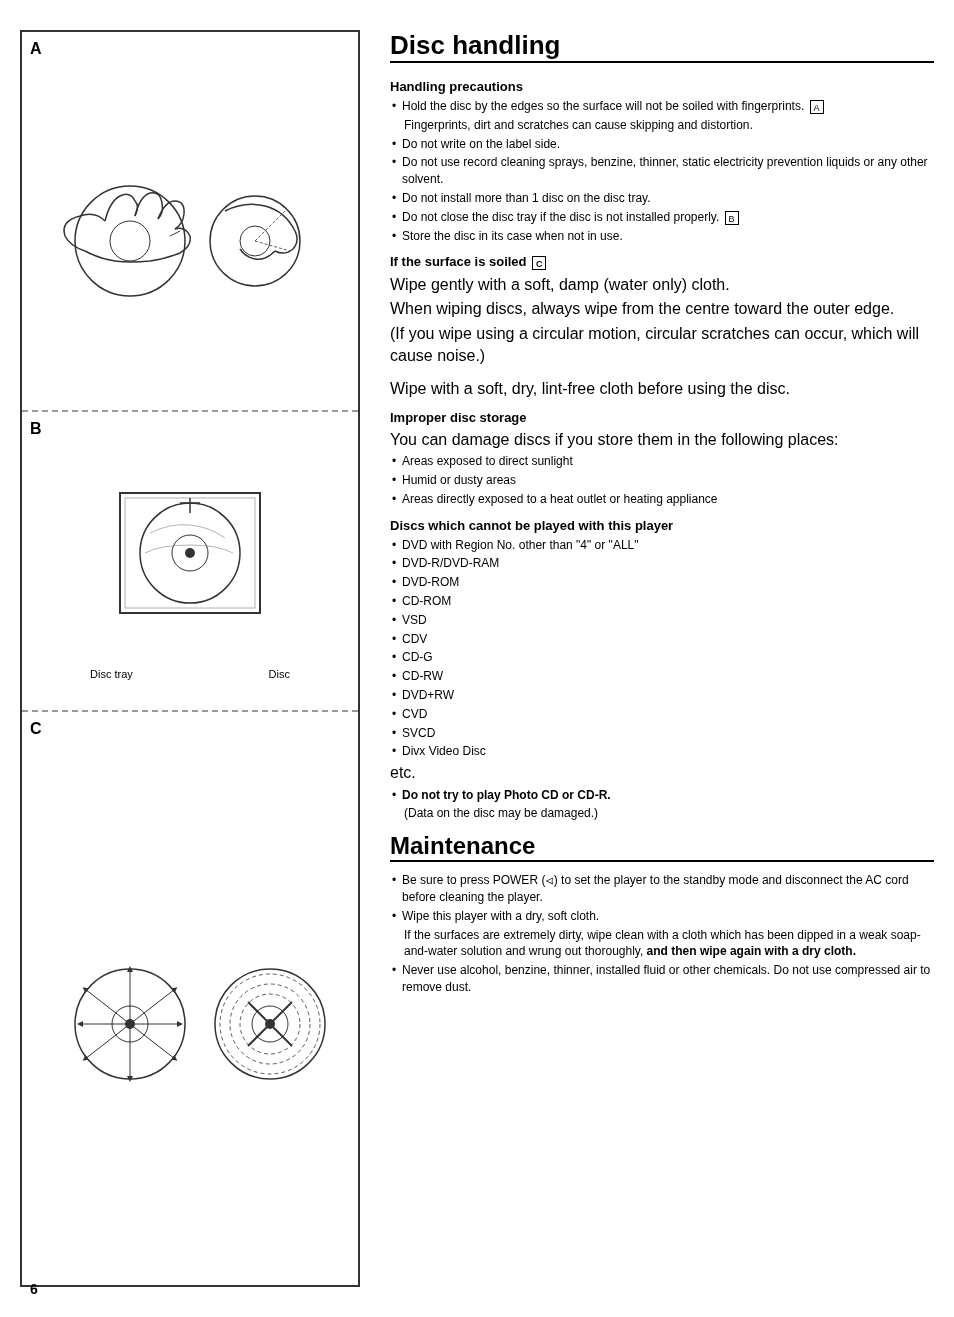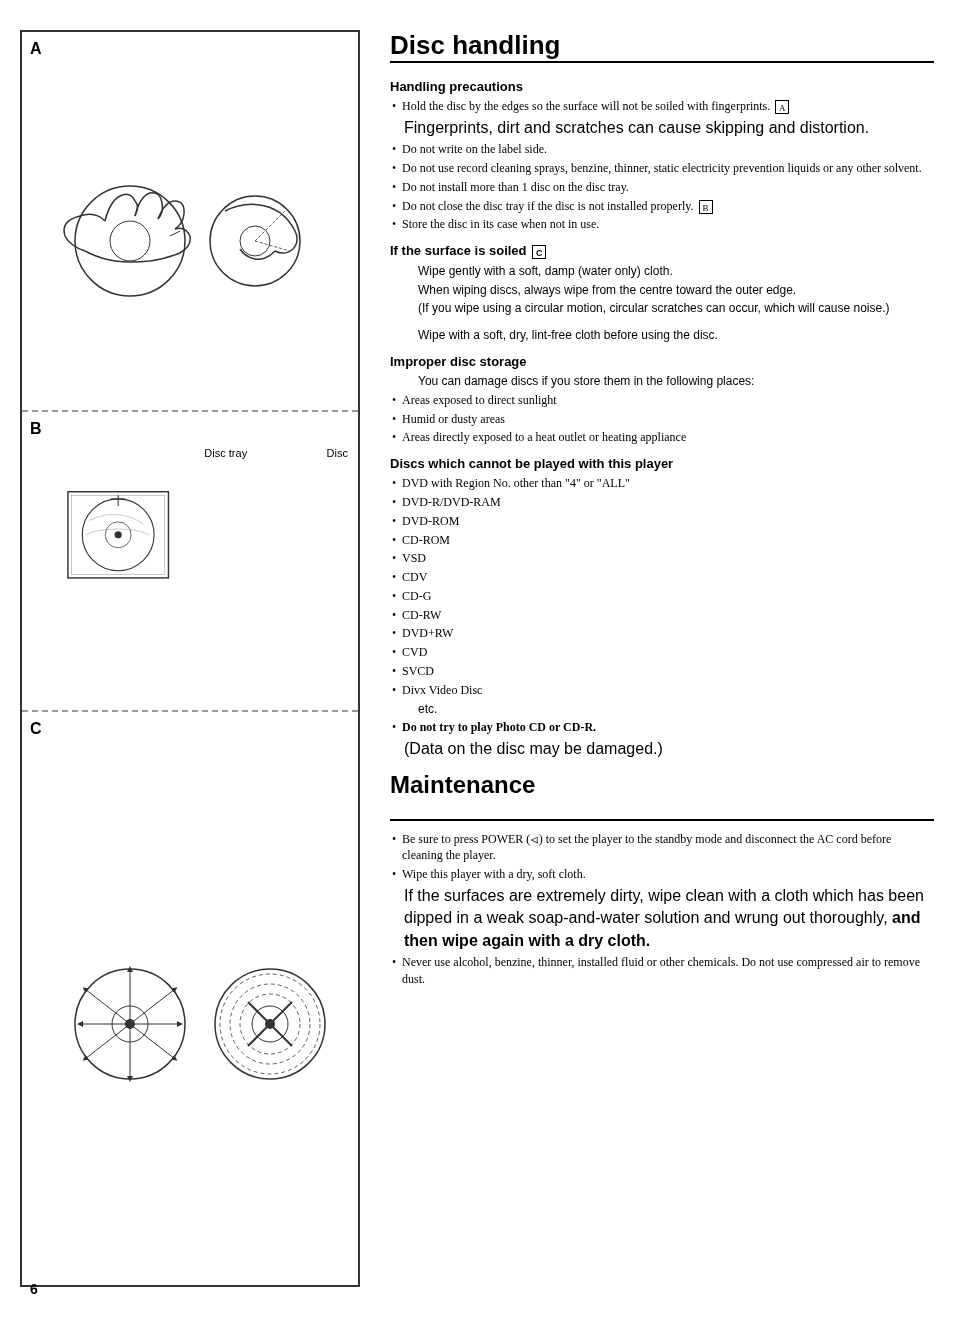--- a/index.html
+++ b/index.html
@@ -57,22 +57,22 @@
     .diagram-a {
       display: flex;
       justify-content: center;
       align-items: center;
       height: 100%;
       padding-top: 20px;
     }
 
     .diagram-b {
       display: flex;
-      flex-direction: row;
-      align-items: flex-start;
+      flex-direction: column;
+      align-items: center;
       justify-content: center;
       height: 100%;
       padding-top: 20px;
     }
 
     .diagram-c {
       display: flex;
       justify-content: center;
       align-items: center;
       height: 100%;
@@ -115,48 +115,46 @@
     .content-block {
       margin-bottom: 10px;
     }
 
     .bullet-item {
       padding-left: 12px;
       position: relative;
       margin-bottom: 2px;
       font-size: 12px;
       line-height: 1.4;
-      font-family: Liberation Serif, serif;
     }
 
     .bullet-item::before {
       content: "•";
       position: absolute;
       left: 2px;
     }
 
     .indent-text {
       padding-left: 14px;
+      font-size: 12px;
+      line-height: 1.4;
+      margin-bottom: 2px;
+    }
+
+    .plain-text {
       font-size: 16px;
       line-height: 1.4;
       margin-bottom: 2px;
     }
 
-    .plain-text {
-      font-size: 12px;
-      line-height: 1.4;
-      margin-bottom: 2px;
-      margin-left: 28px;
-    }
-
     .maintenance-title {
       font-size: 24px;
       font-weight: bold;
       border-bottom: 2px solid #000;
-      padding-bottom: 20px;
+      padding-bottom: 0;
       margin-top: 4px;
       margin-bottom: 10px;
     }
 
     .bold-text {
       font-weight: bold;
     }
 
     .small-box {
       display: inline-block;

